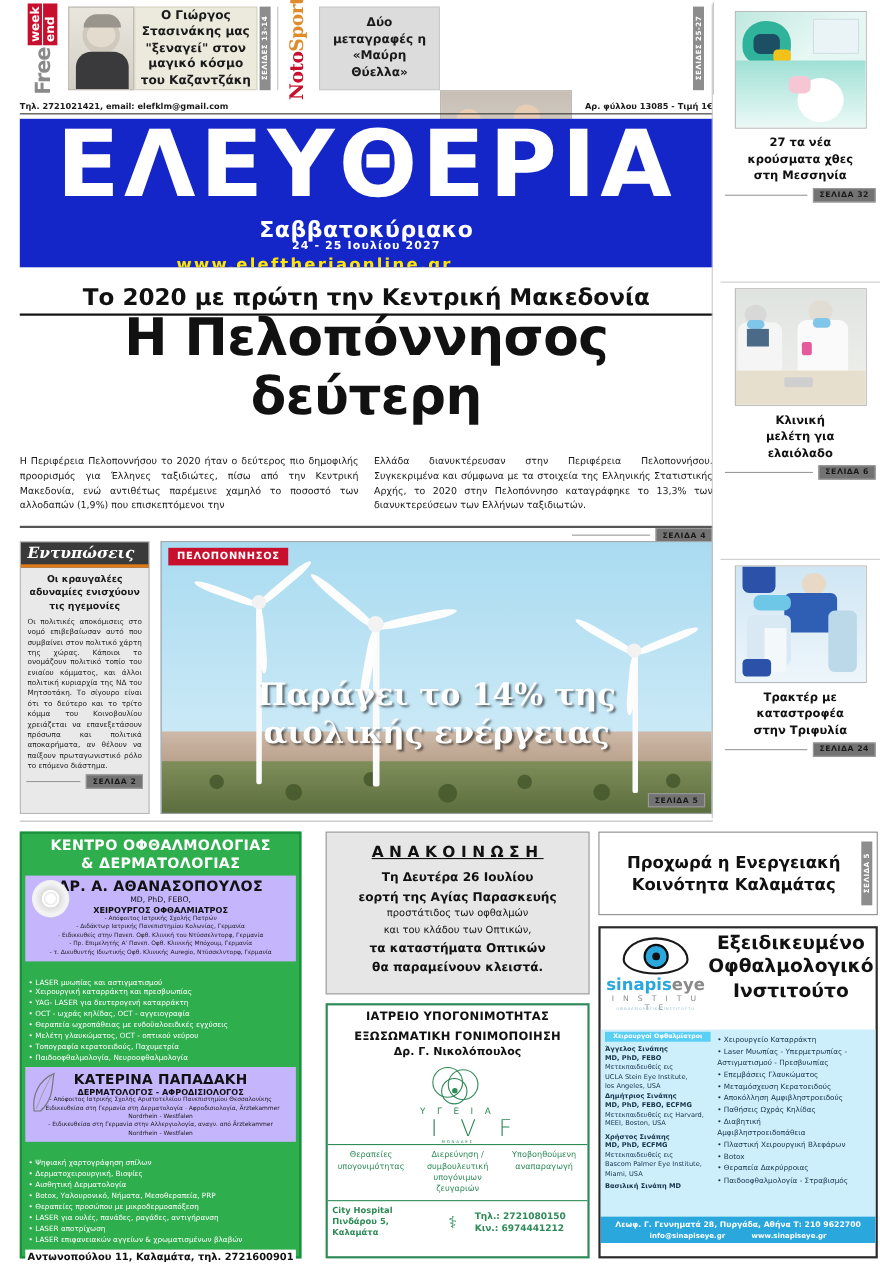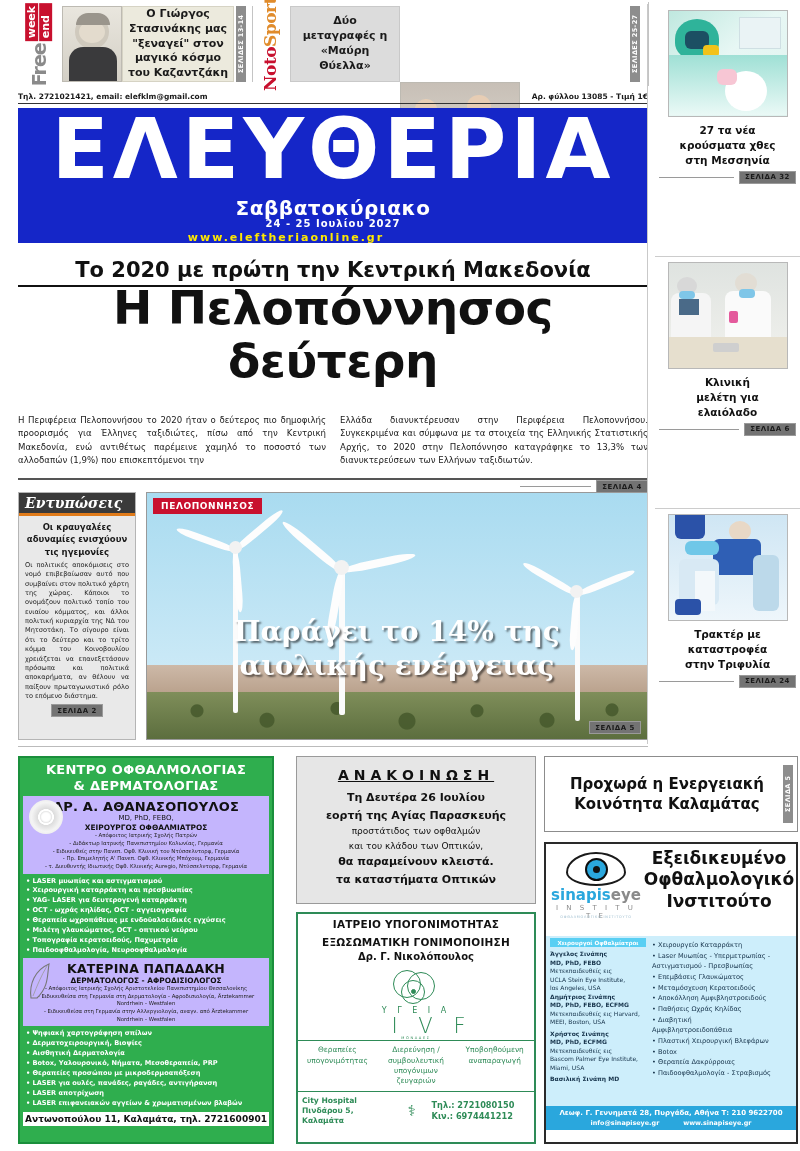--- a/index.html
+++ b/index.html
@@ -66,41 +66,41 @@
     position:absolute;left:0;top:2px;width:630px;text-align:center;
     font-family:"DejaVu Sans",sans-serif;
     font-size:84px;font-weight:bold;color:#ffffff;line-height:.95;
     letter-spacing:4px;
   }
   .mast-sub{position:absolute;left:0;top:88px;width:630px;text-align:center;
     color:#fff;font-size:20px;font-weight:bold;letter-spacing:.5px;}
   .mast-date{position:absolute;left:0;top:110px;width:630px;text-align:center;
     color:#fff;font-size:10px;font-weight:bold;letter-spacing:1px;}
   .mast-url{position:absolute;left:0;top:123px;width:536px;text-align:center;
-    color:#ffe800;font-size:11px;font-weight:bold;letter-spacing:2px;}
+    color:#ffe800;font-size:15px;font-weight:bold;letter-spacing:2px;}
 
   
   .kicker{left:18px;top:258px;width:630px;text-align:center;font-size:21px;font-weight:bold;
     border-bottom:2px solid #111;padding-bottom:3px;}
   .headline{left:18px;top:282px;width:630px;text-align:center;
     font-size:47px;font-weight:bold;line-height:1.12;letter-spacing:-.5px;}
 
   .lead{left:18px;top:414px;width:630px;display:flex;gap:14px;}
   .lead p{margin:0;font-size:8.6px;line-height:1.55;text-align:justify;color:#1a1a1a;}
   .lead .col{flex:1;}
   .lead-rule{left:18px;top:478px;width:630px;border-top:2px solid #555;}
   .lead-pm{left:520px;top:480px;width:128px;}
 
   
   .impr{left:18px;top:492px;width:118px;height:248px;background:#e9e9e9;border:1px solid #b5b5b5;}
   .impr-head{background:#3a3a3a;color:#fff;font-family:"DejaVu Serif","Liberation Serif",serif;
     font-style:italic;font-weight:bold;font-size:14px;padding:2px 6px;border-bottom:3px solid #e07b1a;}
   .impr-sub{font-size:8.5px;font-weight:bold;text-align:center;line-height:1.45;padding:5px 5px 3px;color:#1a1a1a;}
   .impr-body{font-size:6.6px;line-height:1.42;text-align:justify;padding:0 6px;color:#222;}
-  .impr-pm{padding:3px 5px 0;flex-direction:column;}
+  .impr-pm{padding:3px 5px 0;}
 
   
   .mainphoto{left:146px;top:492px;width:502px;height:248px;border:1px solid #999;overflow:hidden;background:#bfe2f2;}
   .sky{position:absolute;left:0;top:0;width:100%;height:76%;
     background:linear-gradient(#a9dbf0,#cdeaf7);}
   .ridge{position:absolute;left:0;top:70%;width:100%;height:14%;
     background:linear-gradient(#cdb9a8,#b59c86);}
   .veg{position:absolute;left:0;bottom:0;width:100%;height:19%;
     background:linear-gradient(#7f8e5a,#5c6e3e);}
   .veg:after{content:"";position:absolute;left:0;top:0;width:100%;height:100%;
@@ -139,21 +139,21 @@
 
   
   
   .ad-eye{left:18px;top:756px;width:256px;height:388px;border:2px solid #1a8f3c;background:#2fae4e;}
   .ad-eye-title{text-align:center;color:#fff;font-weight:bold;font-size:13px;line-height:1.2;
     padding:4px 4px 3px;letter-spacing:.3px;}
   .ad-white{background:#c4b5fd;margin:0 3px;padding:3px 14px;position:relative;}
   .ad-doc{text-align:center;font-size:13px;font-weight:bold;letter-spacing:.2px;}
   .ad-cred{text-align:center;font-size:7.4px;font-weight:bold;line-height:1.25;}
   .ad-small{text-align:center;font-size:5.4px;line-height:1.42;color:#222;}
-  .ad-bullets{padding:3px 6px 2px;color:#fff;font-size:6.6px;line-height:1.5;font-weight:bold;}
+  .ad-bullets{padding:15px 6px 2px;color:#fff;font-size:6.6px;line-height:1.5;font-weight:normal;}
   .ad-bullets div{white-space:nowrap;overflow:hidden;}
   .ad-addr{background:#fff;margin:2px 3px 3px;text-align:center;font-size:9px;font-weight:bold;padding:2px;}
   .sunlogo{position:absolute;left:6px;top:4px;width:34px;height:34px;border-radius:50%;
     background:radial-gradient(circle,#fff 32%,#dcdcdc 34%,#f4f4f4 60%,#e4e4e4 100%);}
   .sunlogo:after{content:"";position:absolute;left:11px;top:11px;width:12px;height:12px;
     border-radius:50%;background:#fff;box-shadow:0 0 2px #bbb inset;}
   .leaflogo{position:absolute;left:4px;top:4px;width:30px;height:38px;}
 
   
   .ad-announce{left:296px;top:756px;width:240px;height:148px;background:#e6e6e6;border:1px solid #9a9a9a;}
@@ -479,22 +479,22 @@
 
     <div class="ad-addr">Αντωνοπούλου 11, Καλαμάτα, τηλ. 2721600901</div>
   </div>
 
   <div class="abs ad-announce">
     <div class="an-title">ΑΝΑΚΟΙΝΩΣΗ</div>
     <div class="an-l1">Τη Δευτέρα 26 Ιουλίου</div>
     <div class="an-l1">εορτή της Αγίας Παρασκευής</div>
     <div class="an-l2">προστάτιδος των οφθαλμών</div>
     <div class="an-l2">και του κλάδου των Οπτικών,</div>
+    <div class="an-l1">τα καταστήματα Οπτικών</div>
     <div class="an-l1">θα παραμείνουν κλειστά.</div>
-    <div class="an-l1">τα καταστήματα Οπτικών</div>
   </div>
 
   <div class="abs ad-ivf">
     <div class="ivf-t1">ΙΑΤΡΕΙΟ ΥΠΟΓΟΝΙΜΟΤΗΤΑΣ</div>
     <div class="ivf-t1">ΕΞΩΣΩΜΑΤΙΚΗ ΓΟΝΙΜΟΠΟΙΗΣΗ</div>
     <div class="ivf-t2">Δρ. Γ. Νικολόπουλος</div>
 
     <div class="ivf-logo">
       <div class="ivf-circles">
         <span style="left:0;top:0;width:26px;height:26px;"></span>

